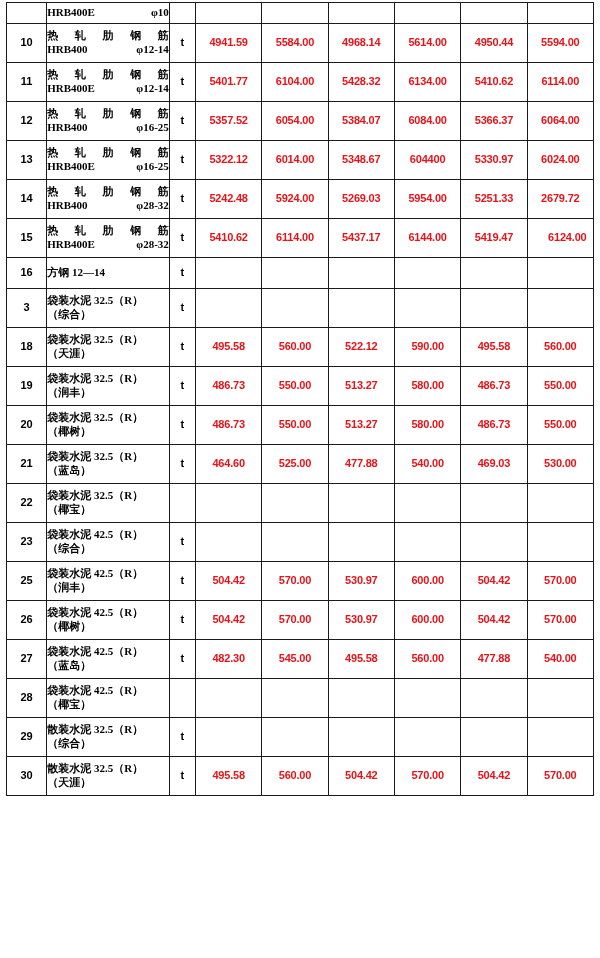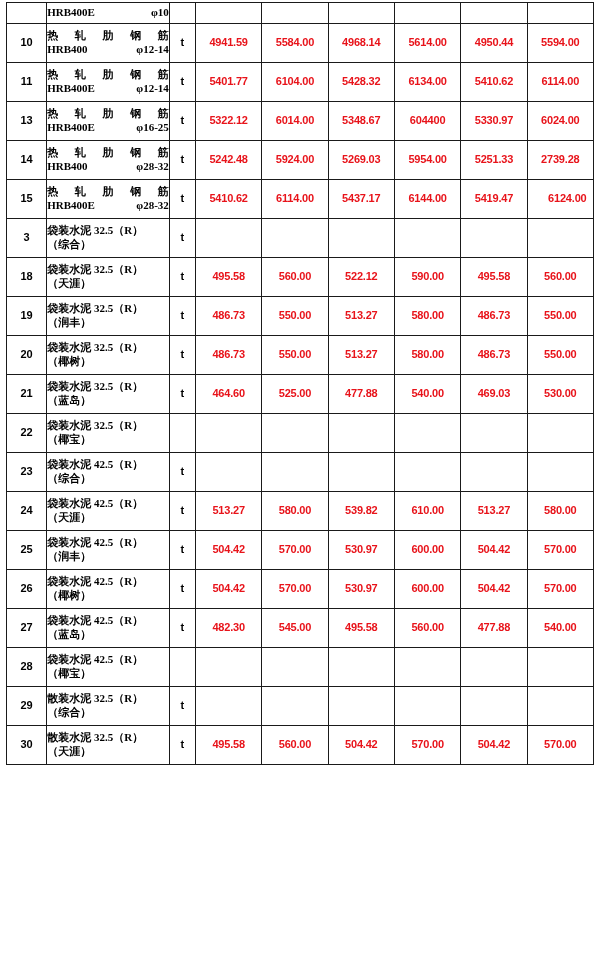--- a/index.html
+++ b/index.html
@@ -142,20 +142,34 @@
           </td>
           <td class="unit">t</td>
           <td class="val" style="color: rgb(232, 19, 26);">5401.77</td>
           <td class="val" style="color: rgb(232, 19, 26);">6104.00</td>
           <td class="val" style="color: rgb(232, 19, 26);">5428.32</td>
           <td class="val" style="color: rgb(232, 19, 26);">6134.00</td>
           <td class="val" style="color: rgb(232, 19, 26);">5410.62</td>
           <td class="val" style="color: rgb(232, 19, 26);">6114.00</td>
         </tr>
         <tr class="r-tall">
+          <td class="no">12</td>
+          <td class="name">
+            <span class="line just">热 轧 肋 钢 筋</span>
+            <span class="line">HRB400 φ16-25</span>
+          </td>
+          <td class="unit">t</td>
+          <td class="val" style="color: rgb(232, 19, 26);">5357.52</td>
+          <td class="val" style="color: rgb(232, 19, 26);">6054.00</td>
+          <td class="val" style="color: rgb(232, 19, 26);">5384.07</td>
+          <td class="val" style="color: rgb(232, 19, 26);">6084.00</td>
+          <td class="val" style="color: rgb(232, 19, 26);">5366.37</td>
+          <td class="val" style="color: rgb(232, 19, 26);">6064.00</td>
+        </tr>
+        <tr class="r-tall">
           <td class="no">13</td>
           <td class="name">
             <span class="line just">热 轧 肋 钢 筋</span>
             <span class="line">HRB400E φ16-25</span>
           </td>
           <td class="unit">t</td>
           <td class="val" style="color: rgb(232, 19, 26);">5322.12</td>
           <td class="val" style="color: rgb(232, 19, 26);">6014.00</td>
           <td class="val" style="color: rgb(232, 19, 26);">5348.67</td>
           <td class="val" style="color: rgb(232, 19, 26);">604400</td>
@@ -167,36 +181,49 @@
           <td class="name">
             <span class="line just">热 轧 肋 钢 筋</span>
             <span class="line">HRB400 φ28-32</span>
           </td>
           <td class="unit">t</td>
           <td class="val" style="color: rgb(232, 19, 26);">5242.48</td>
           <td class="val" style="color: rgb(232, 19, 26);">5924.00</td>
           <td class="val" style="color: rgb(232, 19, 26);">5269.03</td>
           <td class="val" style="color: rgb(232, 19, 26);">5954.00</td>
           <td class="val" style="color: rgb(232, 19, 26);">5251.33</td>
-          <td class="val" style="color: rgb(232, 19, 26);">2739.28</td>
+          <td class="val" style="color: rgb(232, 19, 26);">2679.72</td>
         </tr>
         <tr class="r-tall">
           <td class="no">15</td>
           <td class="name">
             <span class="line just">热 轧 肋 钢 筋</span>
             <span class="line">HRB400E φ28-32</span>
           </td>
           <td class="unit">t</td>
           <td class="val" style="color: rgb(232, 19, 26);">5410.62</td>
           <td class="val" style="color: rgb(232, 19, 26);">6114.00</td>
           <td class="val" style="color: rgb(232, 19, 26);">5437.17</td>
           <td class="val" style="color: rgb(232, 19, 26);">6144.00</td>
           <td class="val" style="color: rgb(232, 19, 26);">5419.47</td>
           <td class="val" style="color: rgb(232, 19, 26); padding-left: 14px;">6124.00</td>
         </tr>
+        <tr class="r-single">
+          <td class="no">16</td>
+          <td class="name plain">
+            <span class="line">方钢 12—14</span>
+          </td>
+          <td class="unit">t</td>
+          <td class="val" style="color: rgb(232, 19, 26);"></td>
+          <td class="val" style="color: rgb(232, 19, 26);"></td>
+          <td class="val" style="color: rgb(232, 19, 26);"></td>
+          <td class="val" style="color: rgb(232, 19, 26);"></td>
+          <td class="val" style="color: rgb(232, 19, 26);"></td>
+          <td class="val" style="color: rgb(232, 19, 26);"></td>
+        </tr>
         <tr class="r-tall">
           <td class="no">3</td>
           <td class="name plain">
             <span class="line">袋装水泥 32.5（R）</span>
             <span class="line">（综合）</span>
           </td>
           <td class="unit">t</td>
           <td class="val" style="color: rgb(232, 19, 26);"></td>
           <td class="val" style="color: rgb(232, 19, 26);"></td>
           <td class="val" style="color: rgb(232, 19, 26);"></td>
@@ -282,34 +309,20 @@
           </td>
           <td class="unit">t</td>
           <td class="val" style="color: rgb(232, 19, 26);"></td>
           <td class="val" style="color: rgb(232, 19, 26);"></td>
           <td class="val" style="color: rgb(232, 19, 26);"></td>
           <td class="val" style="color: rgb(232, 19, 26);"></td>
           <td class="val" style="color: rgb(232, 19, 26);"></td>
           <td class="val" style="color: rgb(232, 19, 26);"></td>
         </tr>
         <tr class="r-tall">
-          <td class="no">24</td>
-          <td class="name plain">
-            <span class="line">袋装水泥 42.5（R）</span>
-            <span class="line">（天涯）</span>
-          </td>
-          <td class="unit">t</td>
-          <td class="val" style="color: rgb(232, 19, 26);">513.27</td>
-          <td class="val" style="color: rgb(232, 19, 26);">580.00</td>
-          <td class="val" style="color: rgb(232, 19, 26);">539.82</td>
-          <td class="val" style="color: rgb(232, 19, 26);">610.00</td>
-          <td class="val" style="color: rgb(232, 19, 26);">513.27</td>
-          <td class="val" style="color: rgb(232, 19, 26);">580.00</td>
-        </tr>
-        <tr class="r-tall">
           <td class="no">25</td>
           <td class="name plain">
             <span class="line">袋装水泥 42.5（R）</span>
             <span class="line">（润丰）</span>
           </td>
           <td class="unit">t</td>
           <td class="val" style="color: rgb(232, 19, 26);">504.42</td>
           <td class="val" style="color: rgb(232, 19, 26);">570.00</td>
           <td class="val" style="color: rgb(232, 19, 26);">530.97</td>
           <td class="val" style="color: rgb(232, 19, 26);">600.00</td>

